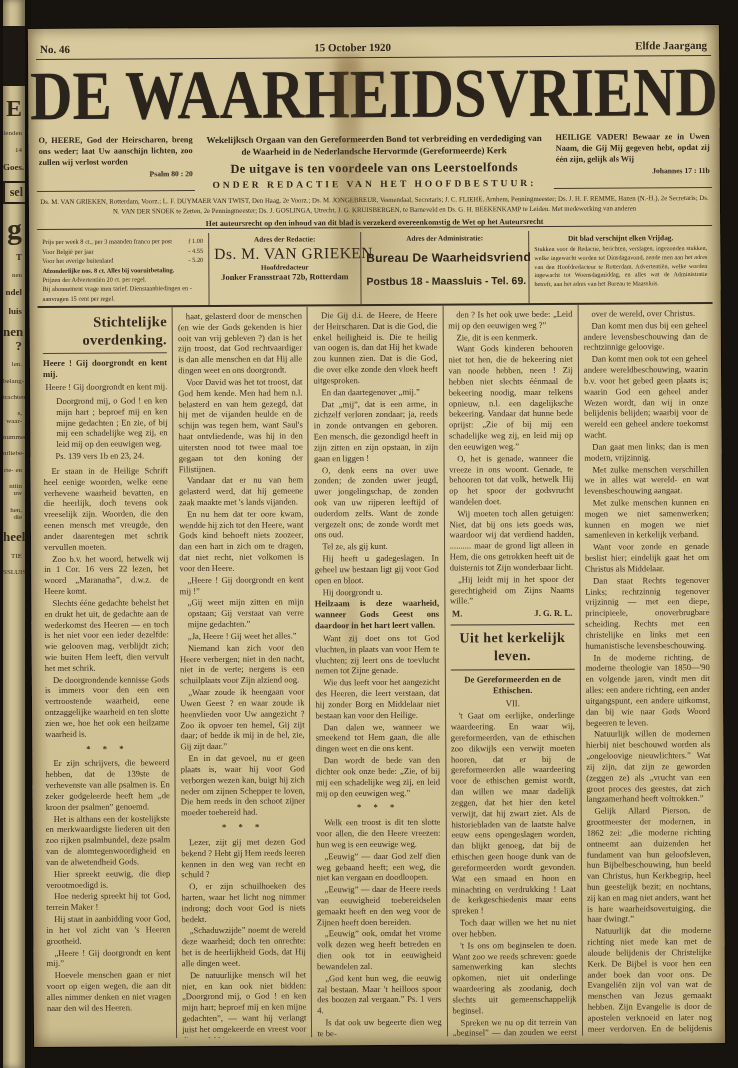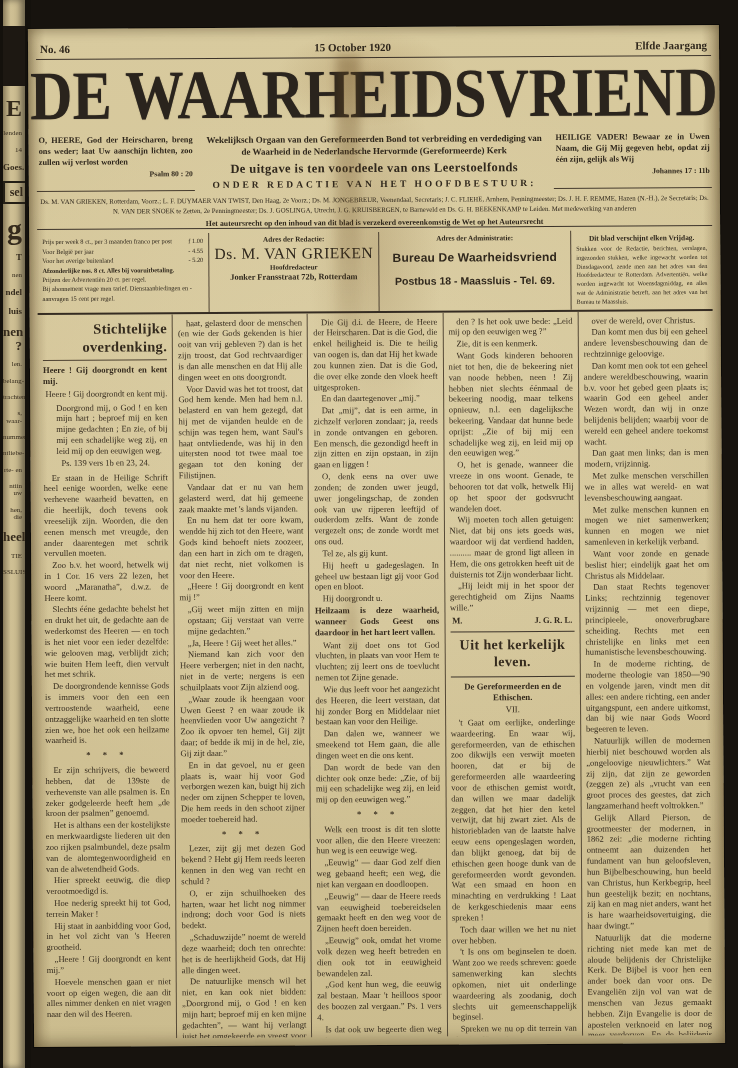--- a/index.html
+++ b/index.html
@@ -64,43 +64,43 @@
   .inforow{display:flex;border-bottom:2.2px solid #352c22;min-height:60px;}
   .ibox{box-sizing:border-box;padding:3px 5px;border-right:1px solid #4e4232;}
   .ibox:last-child{border-right:none;}
   .ibox .lab{font-weight:bold;font-size:7.2px;text-align:center;}
   .tariff{width:172px;font-size:6.4px;line-height:1.5;}
   .kv-row{display:flex;}
   .kv-l{flex:1;}
   .kv-v{text-align:right;white-space:nowrap;}
   .tline{line-height:1.45;}
   .tline.b{font-weight:bold;}
-  .redbox{width:170px;text-align:center;}
+  .redbox{width:152px;text-align:center;}
   .redbox .name{font-size:15.5px;letter-spacing:.5px;margin-top:1px;white-space:nowrap;}
   .redbox .role{font-weight:bold;font-size:7px;margin-top:1px;}
   .redbox .addr{font-weight:bold;font-size:8.4px;margin-top:1px;white-space:nowrap;}
-  .admbox{width:192px;text-align:center;font-family:"Liberation Sans",sans-serif;}
+  .admbox{width:168px;text-align:center;font-family:"Liberation Sans",sans-serif;}
   .admbox .lab{font-family:"Liberation Serif",serif;}
   .admbox .bureau{font-weight:bold;font-size:12px;margin-top:8px;white-space:nowrap;letter-spacing:.2px;}
   .admbox .addr{font-weight:bold;font-size:10.5px;margin-top:10px;white-space:nowrap;}
   .pubbox{flex:1;}
   .pubbox .lab{font-size:7.4px;}
   .pubbox .body{font-size:6.2px;line-height:1.42;text-align:justify;margin-top:2px;}
 
   
   .cols{flex:1;display:flex;overflow:hidden;margin-top:0;}
   .col{flex:1;padding:4px 5px 0;box-sizing:border-box;font-size:8.6px;line-height:1.26;text-align:justify;overflow:hidden;color:#352b1e;}
   .col + .col{border-left:1px solid #564a37;}
   .para{text-indent:8px;margin:0 0 1px;}
   .c-art-head{font-size:14.5px;font-weight:bold;text-align:right;text-indent:0;letter-spacing:.3px;
     border-bottom:1px solid #4e4232;padding:1px 0 4px;margin:0 0 4px;}
   .c-sub-head{font-weight:bold;text-indent:0;margin:1px 0 2px;}
   .c-right{text-align:right;text-indent:0;}
   .c-verse{text-indent:0;margin:3px 0 1px 13px;}
-  .c-ref{text-align:center;text-indent:0;margin:0 12px 4px;}
+  .c-ref{text-align:left;text-indent:0;margin:0 12px 4px;}
   .c-stars{text-align:center;text-indent:0;font-weight:bold;letter-spacing:5px;margin:4px 0;}
   .c-sig{display:flex;justify-content:space-between;text-indent:0;margin:2px 2px 5px;font-weight:bold;}
   .c-sec-head{font-size:14px;font-weight:bold;text-align:center;text-indent:0;letter-spacing:.4px;
     border-top:1.6px solid #3c332a;border-bottom:1px solid #3c332a;padding:4px 0 5px;margin:5px 0 4px;}
   .c-sub-sec{font-weight:bold;text-align:center;text-indent:0;font-size:8.8px;margin-bottom:1px;}
   .c-roman{text-align:center;text-indent:0;margin-bottom:2px;}
   .c-quote{text-indent:0;margin-left:8px;}
 
   
   .stain{position:absolute;left:336px;top:55px;width:24px;height:330px;

